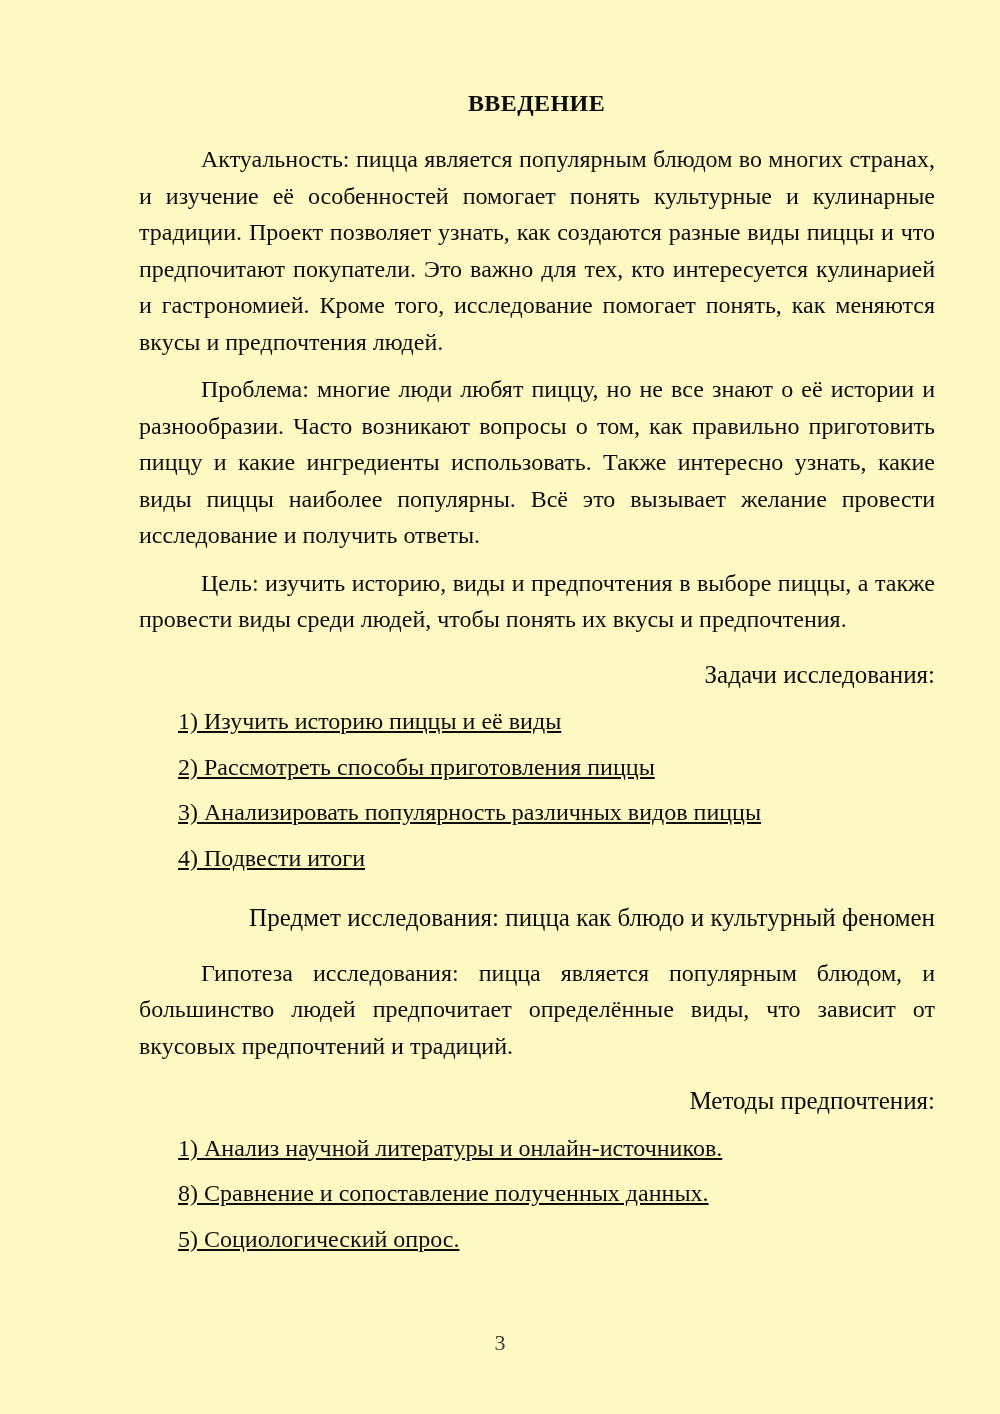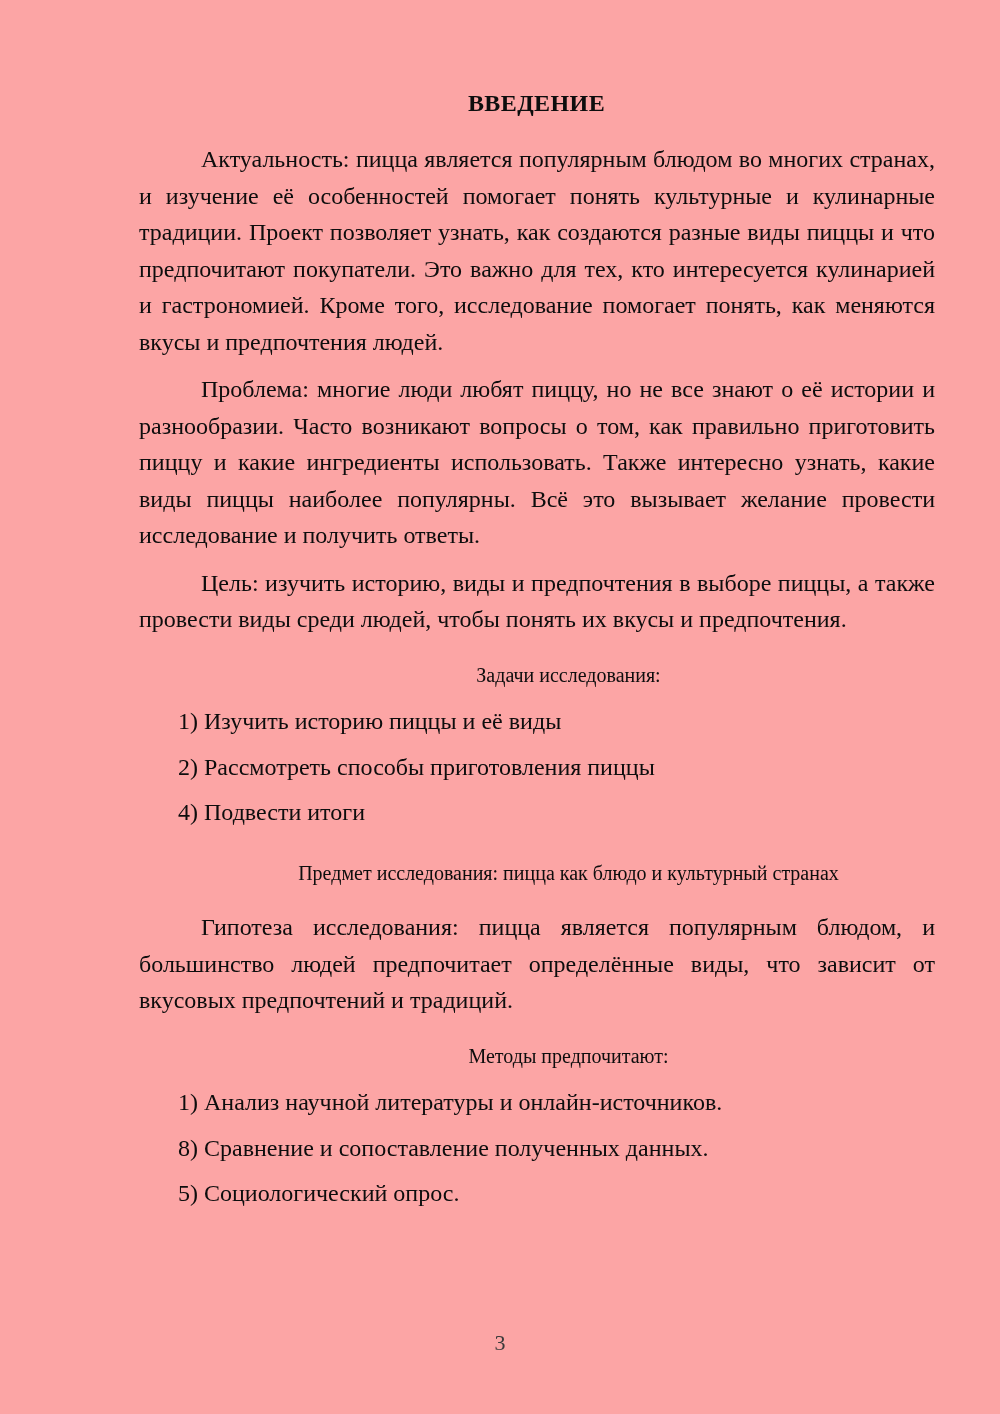--- a/index.html
+++ b/index.html
@@ -5,21 +5,21 @@
 <style>
   html, body {
     margin: 0;
     padding: 0;
     background: #ffffff;
   }
   .page {
     position: relative;
     width: 1000px;
     height: 1414px;
-    background: #fca5a5;
+    background: #fef9c3;
     margin: 0 auto;
     box-sizing: border-box;
     font-family: "Liberation Serif", "DejaVu Serif", serif;
     color: #0d0d0d;
     overflow: hidden;
   }
   .content {
     position: absolute;
     left: 138px;
     top: 88px;
@@ -37,32 +37,33 @@
     font-size: 24px;
     line-height: 36.5px;
     text-align: justify;
     text-justify: inter-word;
     text-indent: 62px;
     margin: 0 0 11px 1px;
     hyphens: none;
   }
   
   .stmt {
-    font-size: 20px;
+    font-size: 25px;
     line-height: 36.5px;
-    text-align: center;
+    text-align: right;
     padding-left: 64px;
     margin: 0 0 10px 0;
     white-space: nowrap;
   }
   
   .list {
     list-style: none;
     margin: 8px 0 10px 0;
     padding: 0;
+    text-decoration: underline;
   }
   .list li {
     font-size: 24px;
     line-height: 36.5px;
     padding-left: 40px;
     margin: 0 0 9px 0;
     white-space: nowrap;
   }
   .list li:last-child {
     margin-bottom: 0;
@@ -95,35 +96,36 @@
 
     <p class="para">Цель: изучить историю, виды и предпочтения в выборе пиццы, а также провести виды среди людей, чтобы понять их вкусы и предпочтения.</p>
 
     <div class="spacer-sm"></div>
 
     <p class="stmt">Задачи исследования:</p>
 
     <ul class="list">
       <li>1) Изучить историю пиццы и её виды</li>
       <li>2) Рассмотреть способы приготовления пиццы</li>
+      <li>3) Анализировать популярность различных видов пиццы</li>
       <li>4) Подвести итоги</li>
     </ul>
 
     <div class="spacer-md"></div>
 
 
-    <p class="stmt">Предмет исследования: пицца как блюдо и культурный странах</p>
+    <p class="stmt">Предмет исследования: пицца как блюдо и культурный феномен</p>
 
     <div class="spacer-sm"></div>
 
     <p class="para">Гипотеза исследования: пицца является популярным блюдом, и большинство людей предпочитает определённые виды, что зависит от вкусовых предпочтений и традиций.</p>
 
     <div class="spacer-sm"></div>
 
-    <p class="stmt">Методы предпочитают:</p>
+    <p class="stmt">Методы предпочтения:</p>
 
     <ul class="list">
       <li>1) Анализ научной литературы и онлайн-источников.</li>
       <li>8) Сравнение и сопоставление полученных данных.</li>
       <li>5) Социологический опрос.</li>
     </ul>
 
   </div>
 
   <div class="page-number">3</div>

